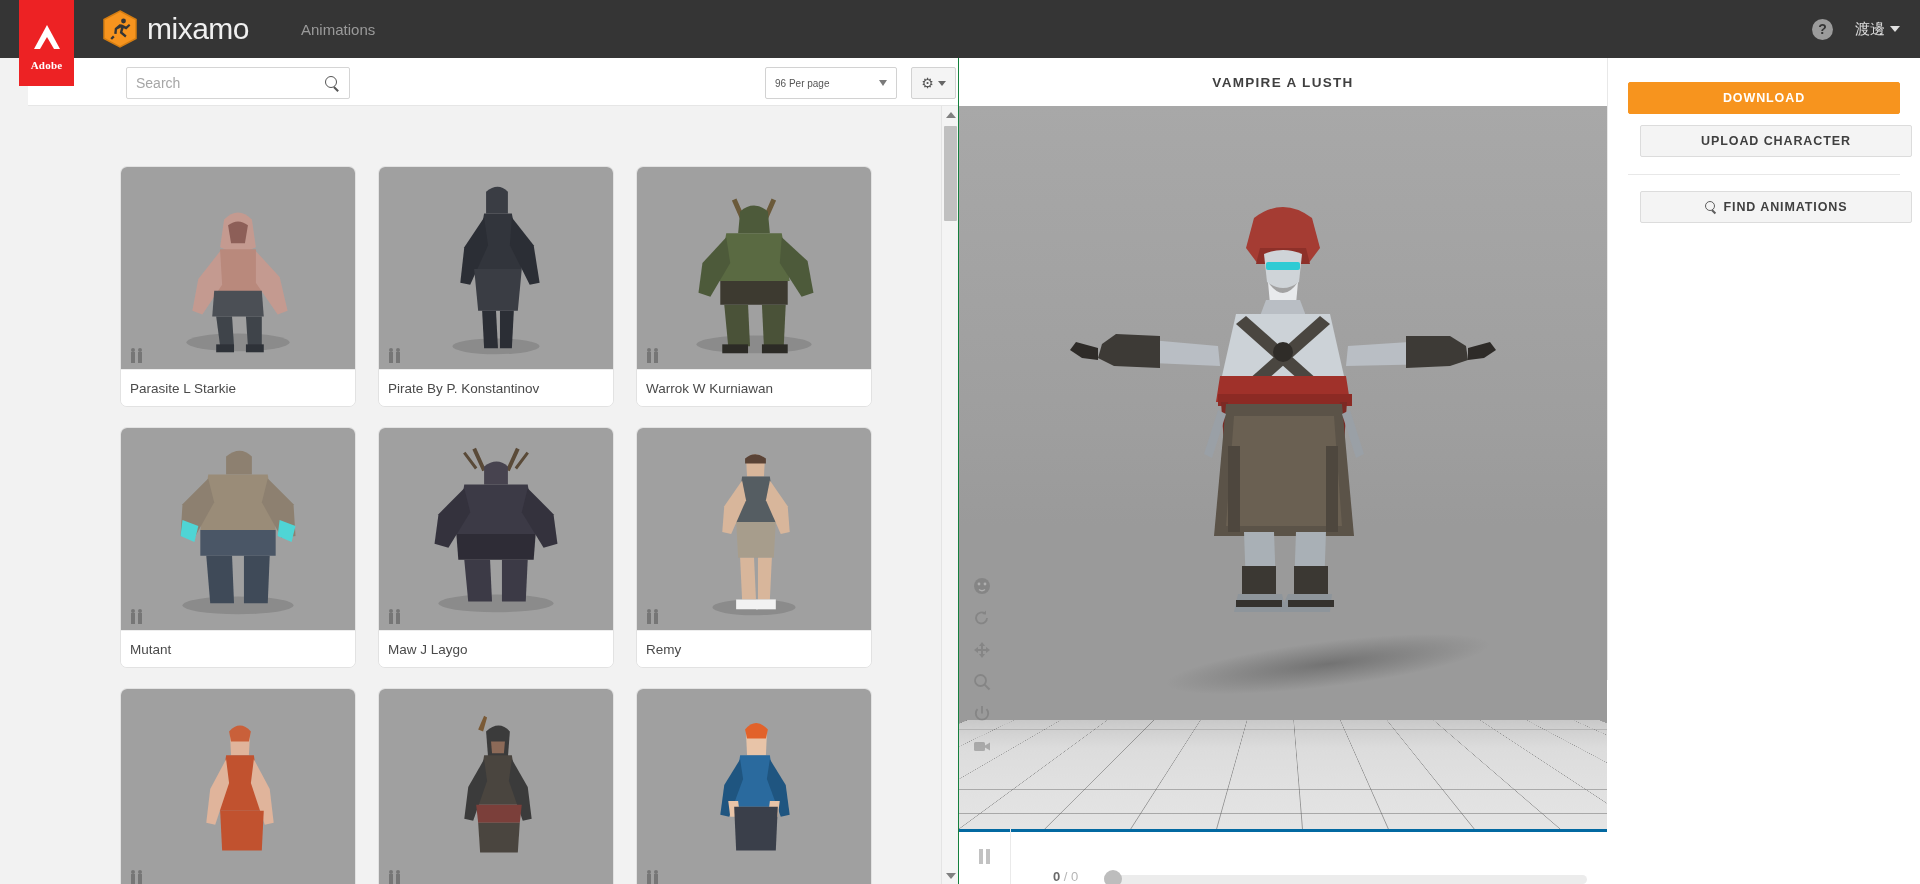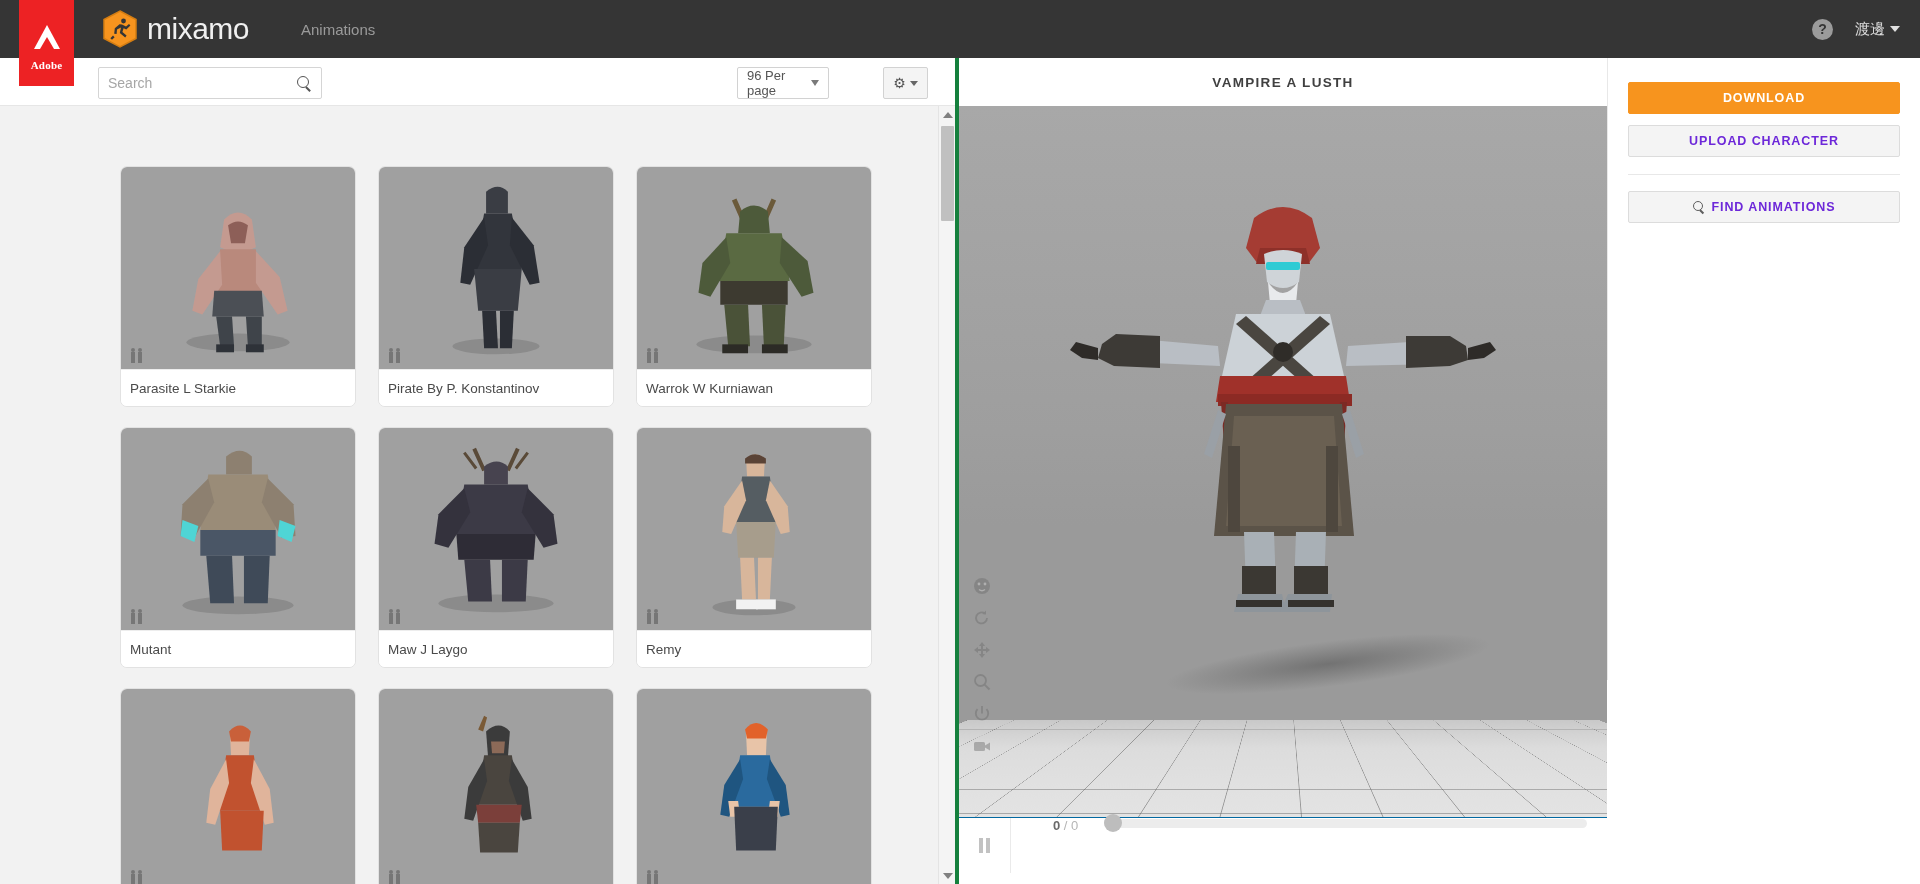--- a/index.html
+++ b/index.html
@@ -73,21 +73,21 @@
   }
   .caret-down {
     width: 0; height: 0;
     border-left: 5px solid transparent; border-right: 5px solid transparent;
     border-top: 6px solid currentColor;
   }
 
   
   .browser {
     position: absolute; left: 0; top: 58px; width: 959px; height: 826px;
-    background: #f2f2f2; border-right: 4px solid #15803d;
+    background: #f2f2f2; border-right: 1px solid #15803d; padding-left: 28px;
   }
   .browser-toolbar {
     height: 48px; background: #ffffff; position: relative;
     border-bottom: 1px solid #e6e6e6;
   }
   .search-box {
     position: absolute; left: 98px; top: 9px; width: 224px; height: 32px;
     border: 1px solid #d5d5d5; background: #fff; border-radius: 2px;
     display: flex; align-items: center; padding: 0 9px;
   }
@@ -101,24 +101,24 @@
     content: ""; position: absolute; left: 0; top: 0;
     width: 10px; height: 10px; border: 1.6px solid #555; border-radius: 50%;
   }
   .mag-icon::after {
     content: ""; position: absolute; left: 9px; top: 10px;
     width: 6px; height: 1.8px; background: #555;
     transform: rotate(45deg); transform-origin: left center;
   }
 
   .perpage-select {
-    position: absolute; left: 737px; top: 9px; width: 92px; height: 32px;
+    position: absolute; left: 737px; top: 9px; width: 132px; height: 32px;
     border: 1px solid #d2d2d2; background: #fff; border-radius: 2px;
     display: flex; align-items: center; justify-content: space-between;
-    padding: 0 9px; font-size: 13px; color: #555; cursor: pointer;
+    padding: 0 9px; font-size: 10px; color: #555; cursor: pointer;
   }
   .perpage-select .tri {
     width: 0; height: 0;
     border-left: 4.5px solid transparent; border-right: 4.5px solid transparent;
     border-top: 6px solid #7a7a7a;
   }
   .gear-btn {
     position: absolute; left: 883px; top: 9px; width: 45px; height: 32px;
     border: 1px solid #d2d2d2; background: #f4f4f4; border-radius: 2px;
     display: flex; align-items: center; justify-content: center; gap: 4px;
@@ -223,23 +223,23 @@
     position: absolute; left: 12px; bottom: 72px;
     display: flex; flex-direction: column; gap: 10px;
     opacity: .45;
   }
   .vtool {
     width: 22px; height: 22px; display: flex; align-items: center;
     justify-content: center; cursor: pointer; color: #6d6d6d;
   }
 
   .playbar {
-    position: absolute; left: 0; bottom: 12px; width: 648px; height: 55px;
-    background: #fff; border-top: 1px solid #0369a1;
-    display: flex; align-items: flex-start;
+    position: absolute; left: 0; bottom: 0; width: 648px; height: 55px;
+    background: #fff; border-top: 3px solid #0369a1;
+    display: flex; align-items: flex-end;
   }
   .pause-btn {
     width: 52px; height: 55px; display: flex; align-items: center;
     justify-content: center; gap: 3px; cursor: pointer;
     border-right: 1px solid #eaeaea;
   }
   .pause-bar { width: 4px; height: 15px; background: #c2c2c2; }
   .frame-counter {
     margin-left: 42px; font-size: 13px; color: #b5b5b5; white-space: nowrap;
   }
@@ -266,21 +266,21 @@
     width: 100%; height: 32px; display: flex; align-items: center;
     justify-content: center; gap: 7px; border-radius: 2px;
     font-size: 12.5px; font-weight: bold; letter-spacing: .9px; cursor: pointer;
     font-family: "Liberation Sans", sans-serif;
   }
   .btn-download {
     background: #f7941e; color: #fff; border: 1px solid #f7941e;
     margin-bottom: 11px;
   }
   .btn-secondary {
-    background: #f4f4f4; color: #6d28d9; border: 1px solid #dcdcdc;
+    background: #f4f4f4; color: #404040; border: 1px solid #dcdcdc; margin-left: 12px;
   }
   .actions-divider {
     height: 1px; background: #e8e8e8; margin: 17px 0 16px;
   }
   .mag-icon-sm {
     width: 12px; height: 12px; position: relative; flex: none;
     display: inline-block;
   }
   .mag-icon-sm::before {
     content: ""; position: absolute; left: 0; top: 0;

